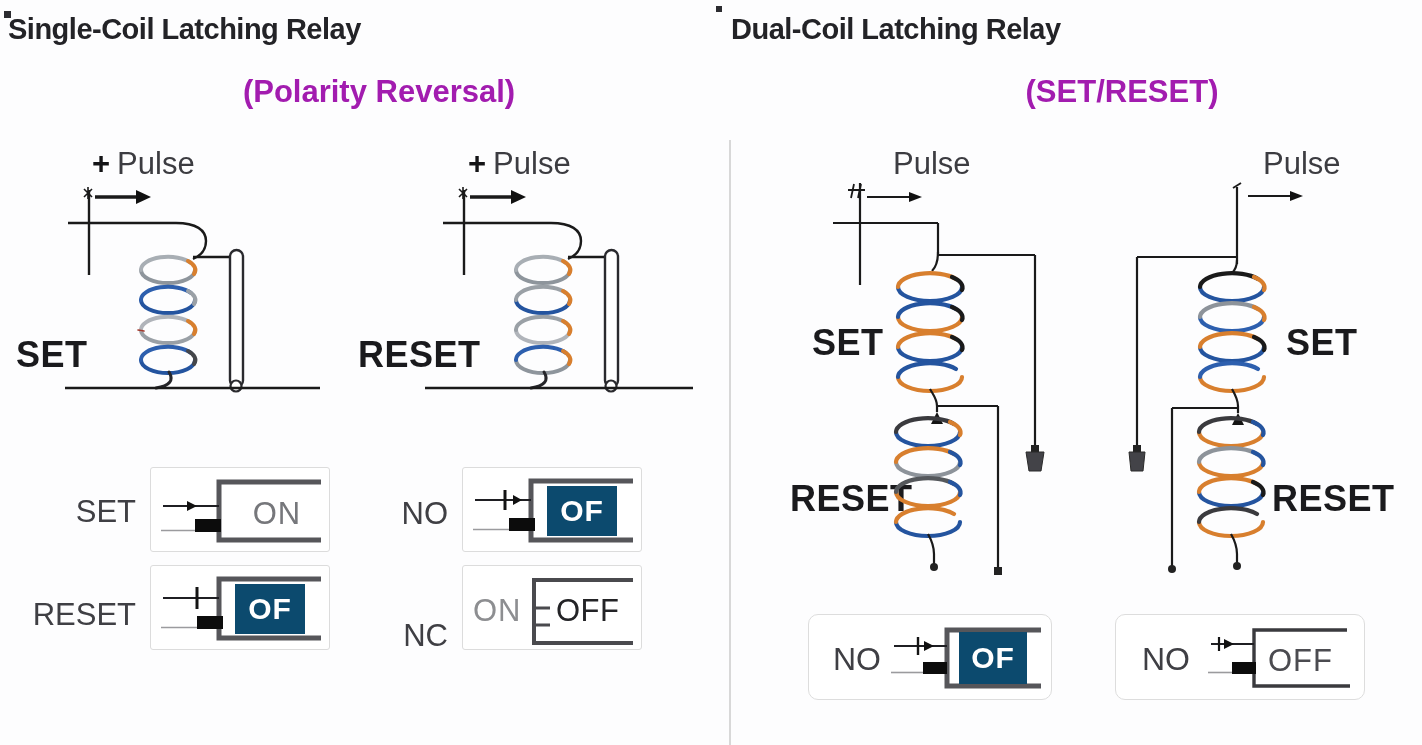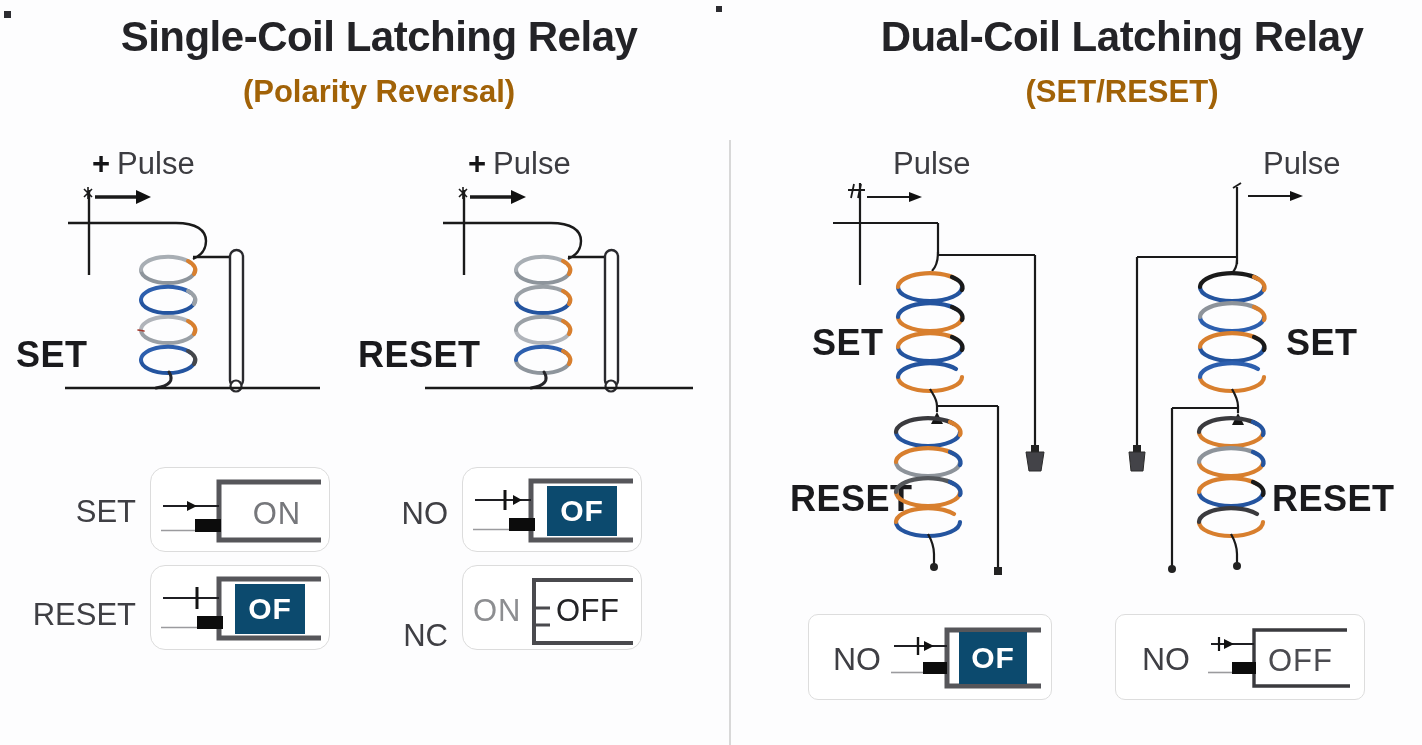--- a/index.html
+++ b/index.html
@@ -1,25 +1,25 @@
 <!DOCTYPE html>
 <html><head>
 <meta charset="utf-8">
 <style>
   html,body{margin:0;padding:0;background:#ffffff}
   .canvas{position:relative;width:1422px;height:745px;background:#fdfdfe;overflow:hidden;
           font-family:"Liberation Sans",sans-serif;color:#232327}
   .abs{position:absolute}
-  .title{font-size:42px;font-weight:700;text-align:center;letter-spacing:-0.5px;color:#232327;line-height:1.1}
-  .subtitle{font-size:31px;font-weight:700;text-align:center;color:#a16207}
+  .title{font-size:29px;font-weight:700;letter-spacing:-0.5px;color:#232327;line-height:1.1}
+  .subtitle{font-size:31px;font-weight:700;text-align:center;color:#a21caf}
   .pulse{font-size:31px;color:#3c3c41;white-space:nowrap}
   .pulse .sign{font-weight:700;color:#141416;margin-right:7px}
   .coil-label{font-size:36px;font-weight:600;color:#1a1a1d;letter-spacing:.5px;white-space:nowrap}
   .row-label{font-size:31px;color:#3f3f44;text-align:right;white-space:nowrap}
-  .tbox{position:absolute;background:#ffffff;border:1.6px solid #dcdcdc;border-radius:15px}
+  .tbox{position:absolute;background:#ffffff;border:1.6px solid #dcdcdc;border-radius:3px}
   .rbox{position:absolute;background:#ffffff;border:1.6px solid #dddddd;border-radius:10px}
   .state-on{font-size:31px;color:#76777b;letter-spacing:1px;text-align:center}
   .badge{position:absolute;background:#0c4a6e;color:#fff;font-weight:700;font-size:30px;
          display:flex;align-items:center;justify-content:center;letter-spacing:1px}
   .state-off-dark{font-size:31px;color:#232326;font-weight:500;letter-spacing:.5px}
   .state-on-gray{font-size:31px;color:#8d8e91;letter-spacing:1px}
   .state-off-gray{font-size:31px;color:#4b4b50;letter-spacing:1px}
   .no-label{font-size:32px;color:#3f3f44}
   .divider{position:absolute;left:729px;top:140px;width:2px;height:605px;background:#d8d8d8}
   .mark{position:absolute;background:#2c2c30}

